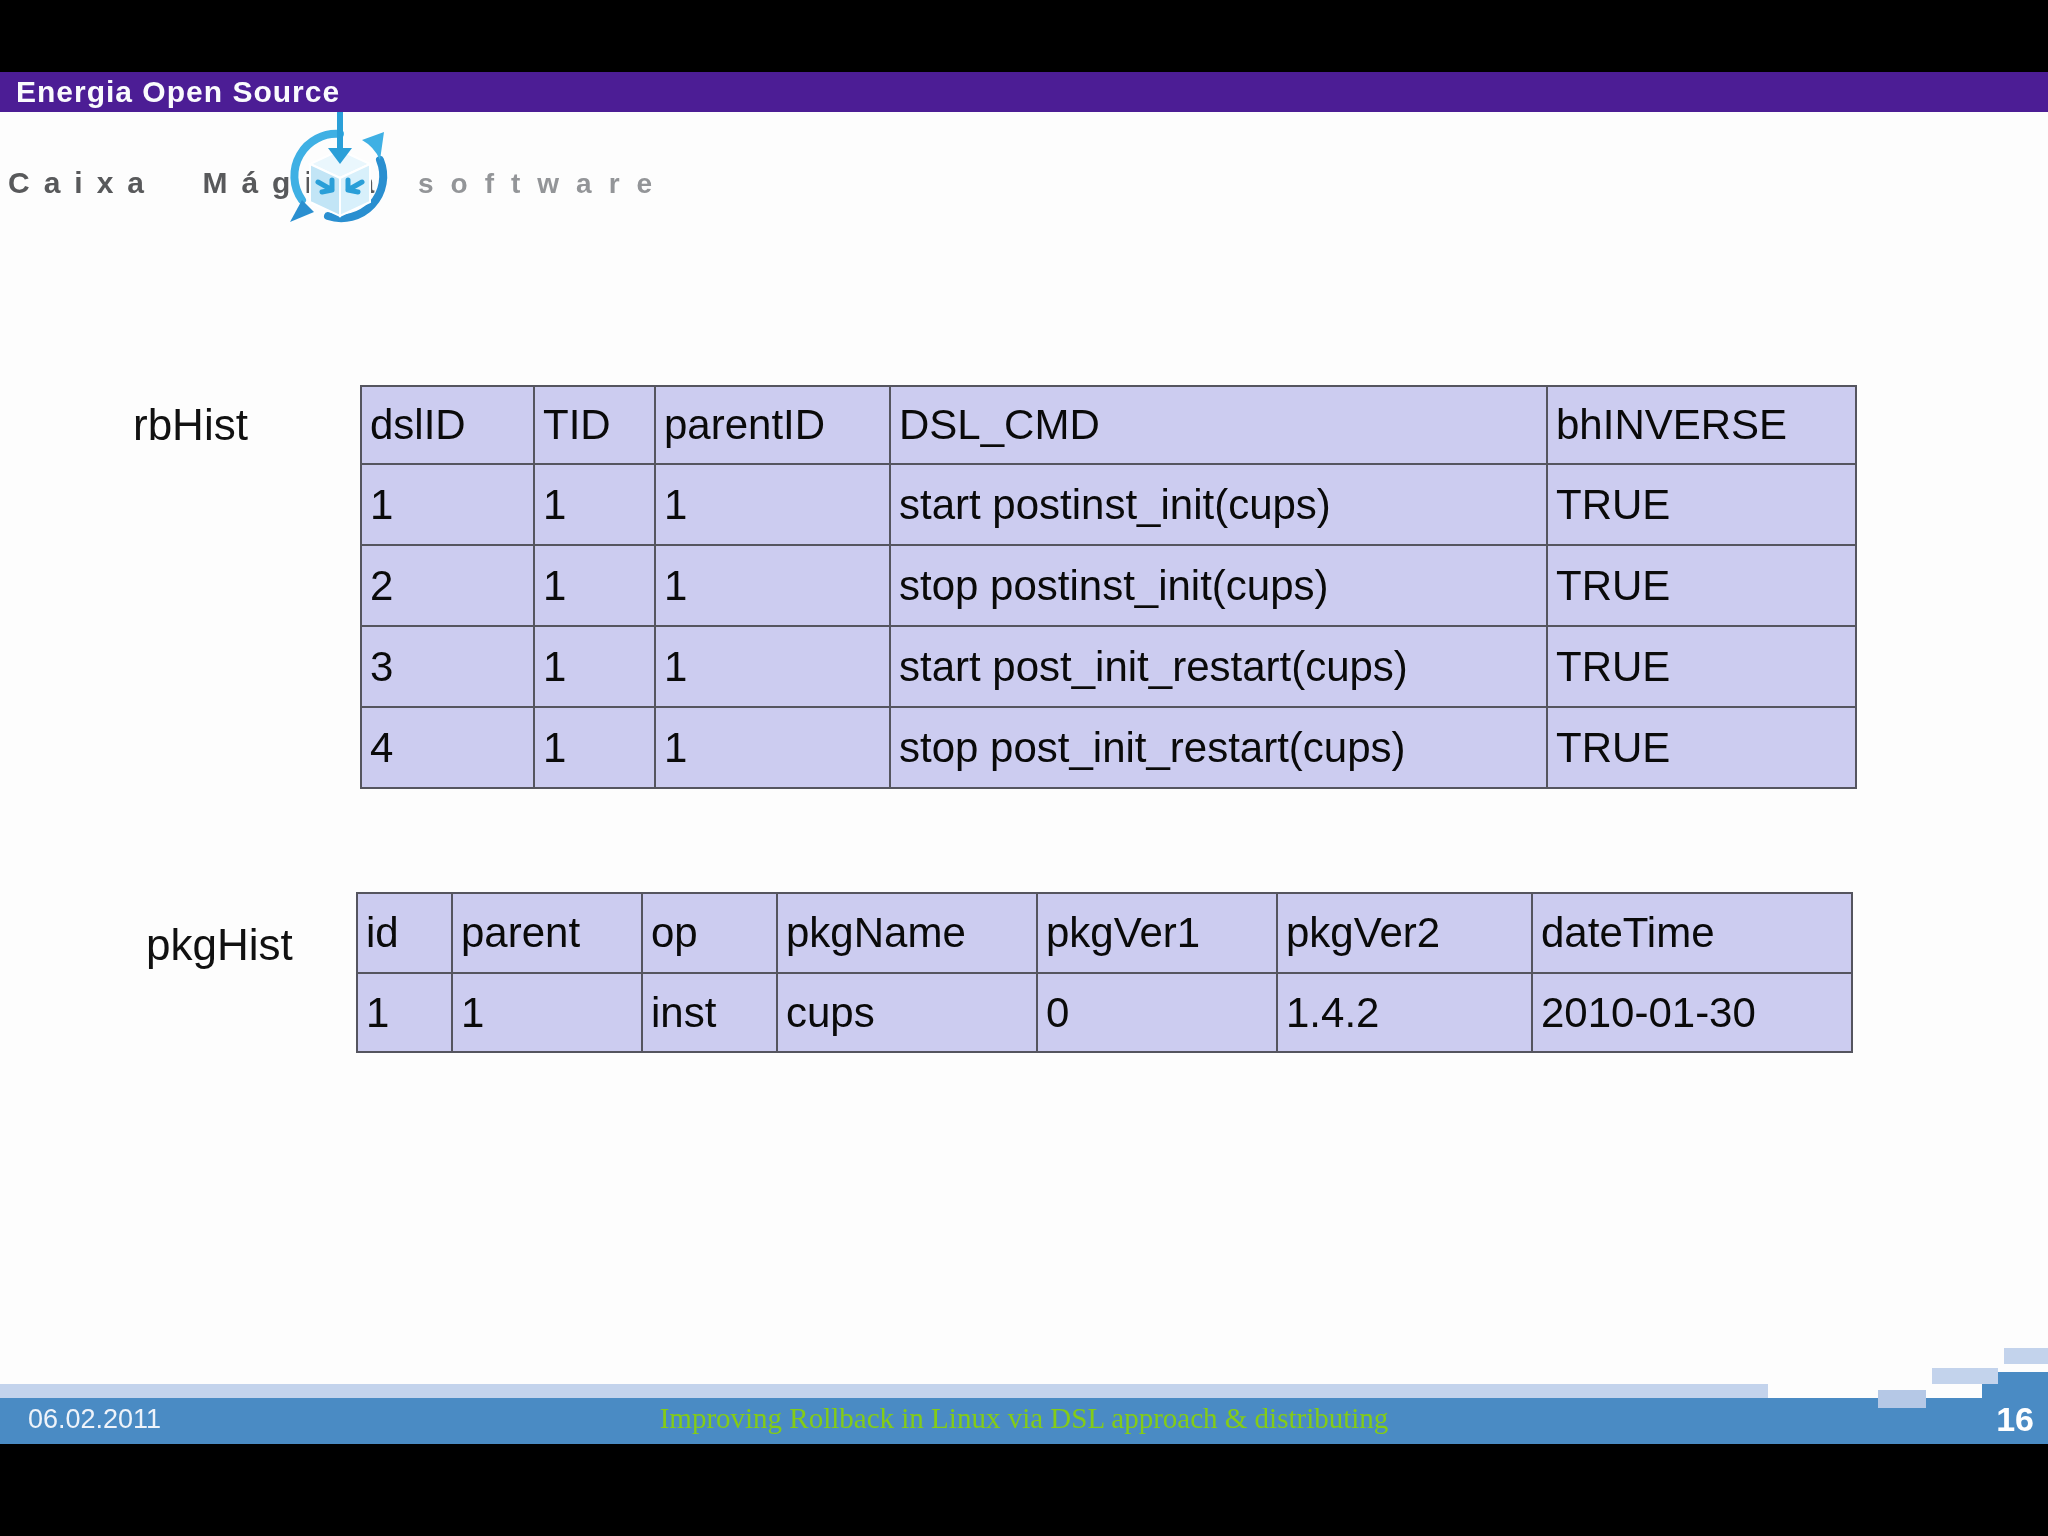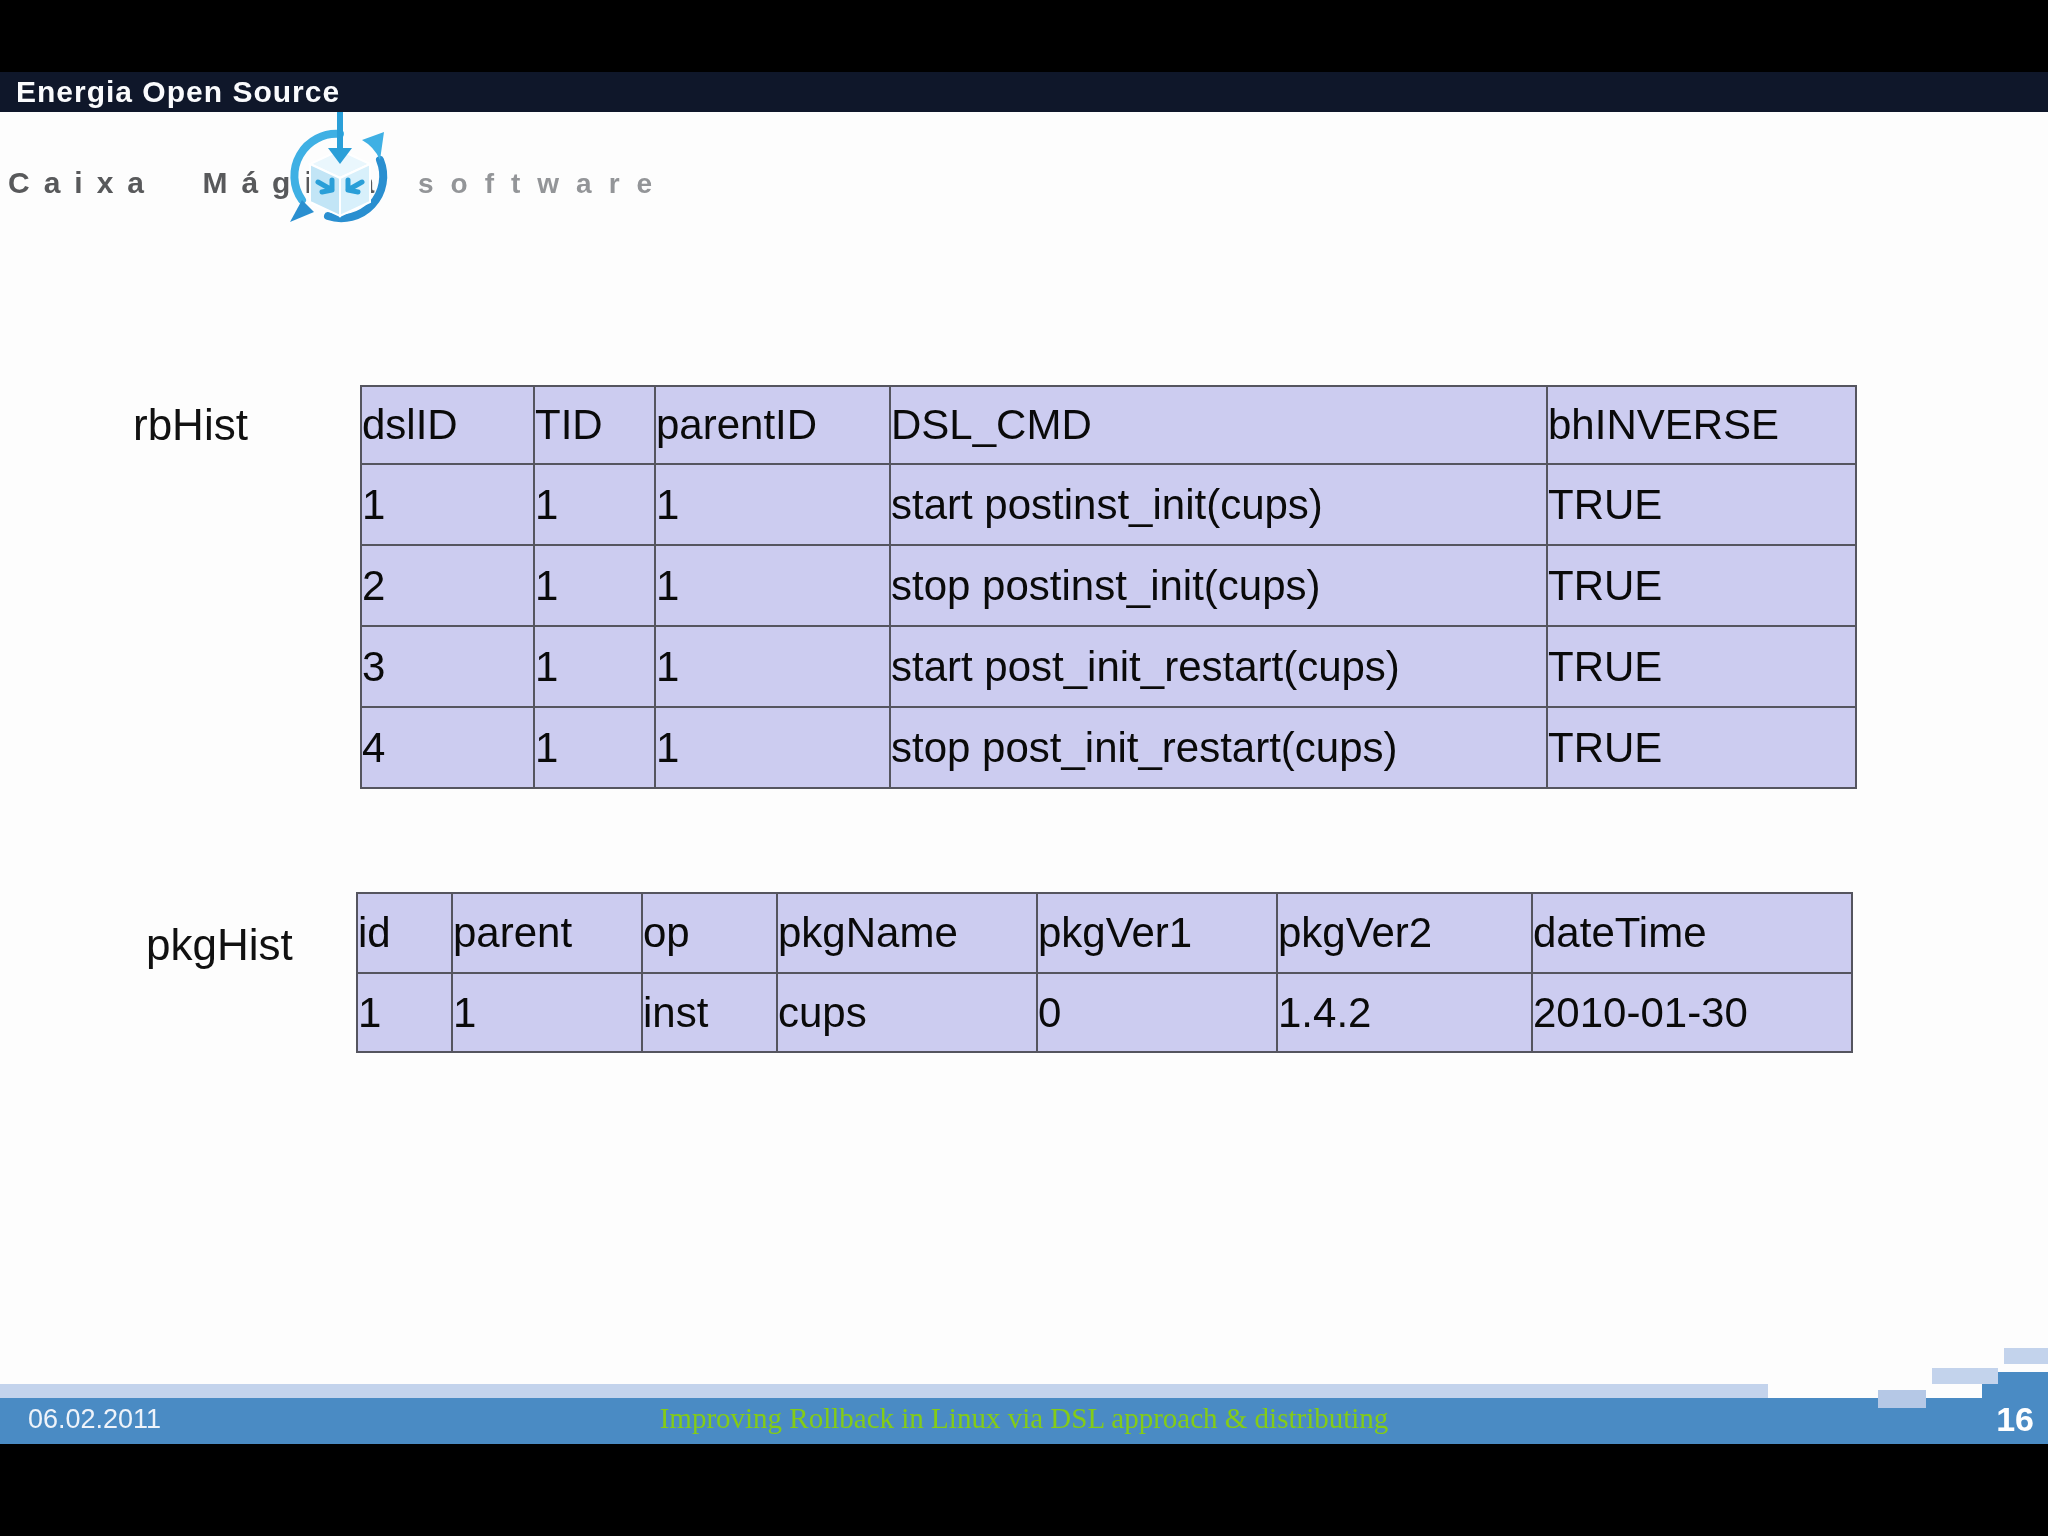--- a/index.html
+++ b/index.html
@@ -1,41 +1,41 @@
 <!DOCTYPE html>
 <html><head>
 <meta charset="utf-8">
 <style>
   html,body{margin:0;padding:0;background:#000;}
   #slide{position:relative;width:2048px;height:1536px;background:#000;overflow:hidden;
          font-family:"Liberation Sans",sans-serif;}
   
   .white-area{position:absolute;left:0;top:72px;width:2048px;height:1372px;background:#fdfdfd;}
   
-  .banner{position:absolute;left:0;top:72px;width:2048px;height:40px;background:#0f172a;
+  .banner{position:absolute;left:0;top:72px;width:2048px;height:40px;background:#4c1d95;
           color:#fafbfd;font-weight:bold;font-size:30px;line-height:40px;padding-left:16px;
           box-sizing:border-box;letter-spacing:1px;}
   
   .brand-left{position:absolute;left:8px;top:166px;font-size:30px;font-weight:bold;color:#58595b;
               letter-spacing:14px;word-spacing:22px;}
   .brand-right{position:absolute;left:418px;top:168px;font-size:28px;font-weight:700;color:#939598;
                letter-spacing:17px;}
   .logo{position:absolute;left:288px;top:112px;width:104px;height:126px;}
   
   .title{position:absolute;left:100px;top:230px;font-size:63px;font-weight:bold;color:#060606;
          letter-spacing:1px;}
   
   .tbl-label{position:absolute;font-size:44px;color:#111;}
   #label-rbhist{left:133px;top:400px;}
   #label-pkghist{left:146px;top:920px;}
   
   table.data{border-collapse:collapse;position:absolute;table-layout:fixed;
              background:#ccccf0;font-size:42px;color:#0a0a0a;}
   table.data th,table.data td{border:2px solid #55555f;font-weight:normal;text-align:left;
-             padding:0 0 0 0;overflow:hidden;white-space:nowrap;vertical-align:middle;}
+             padding:0 0 0 8px;overflow:hidden;white-space:nowrap;vertical-align:middle;}
   #table-rbhist{left:360px;top:385px;}
   #table-rbhist th{height:76px;}
   #table-rbhist td{height:79px;}
   #table-pkghist{left:356px;top:892px;}
   #table-pkghist th{height:78px;}
   #table-pkghist td{height:77px;}
   
   .footer-strip{position:absolute;left:0;top:1384px;width:1768px;height:14px;background:#c3d3ec;}
   .footer-bar{position:absolute;left:0;top:1398px;width:2048px;height:46px;background:#4a8bc4;}
   .corner-block{position:absolute;left:1982px;top:1372px;width:66px;height:30px;background:#4a8bc4;}

